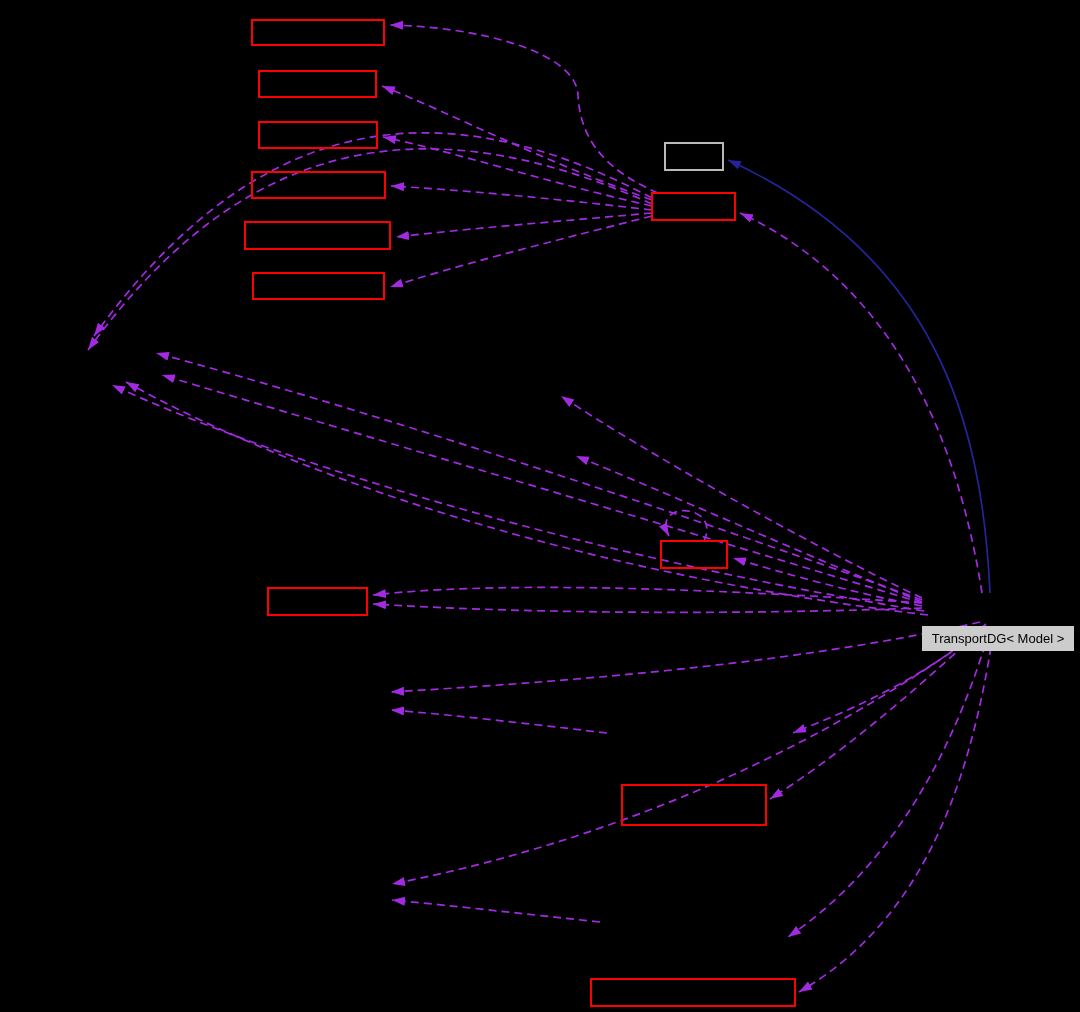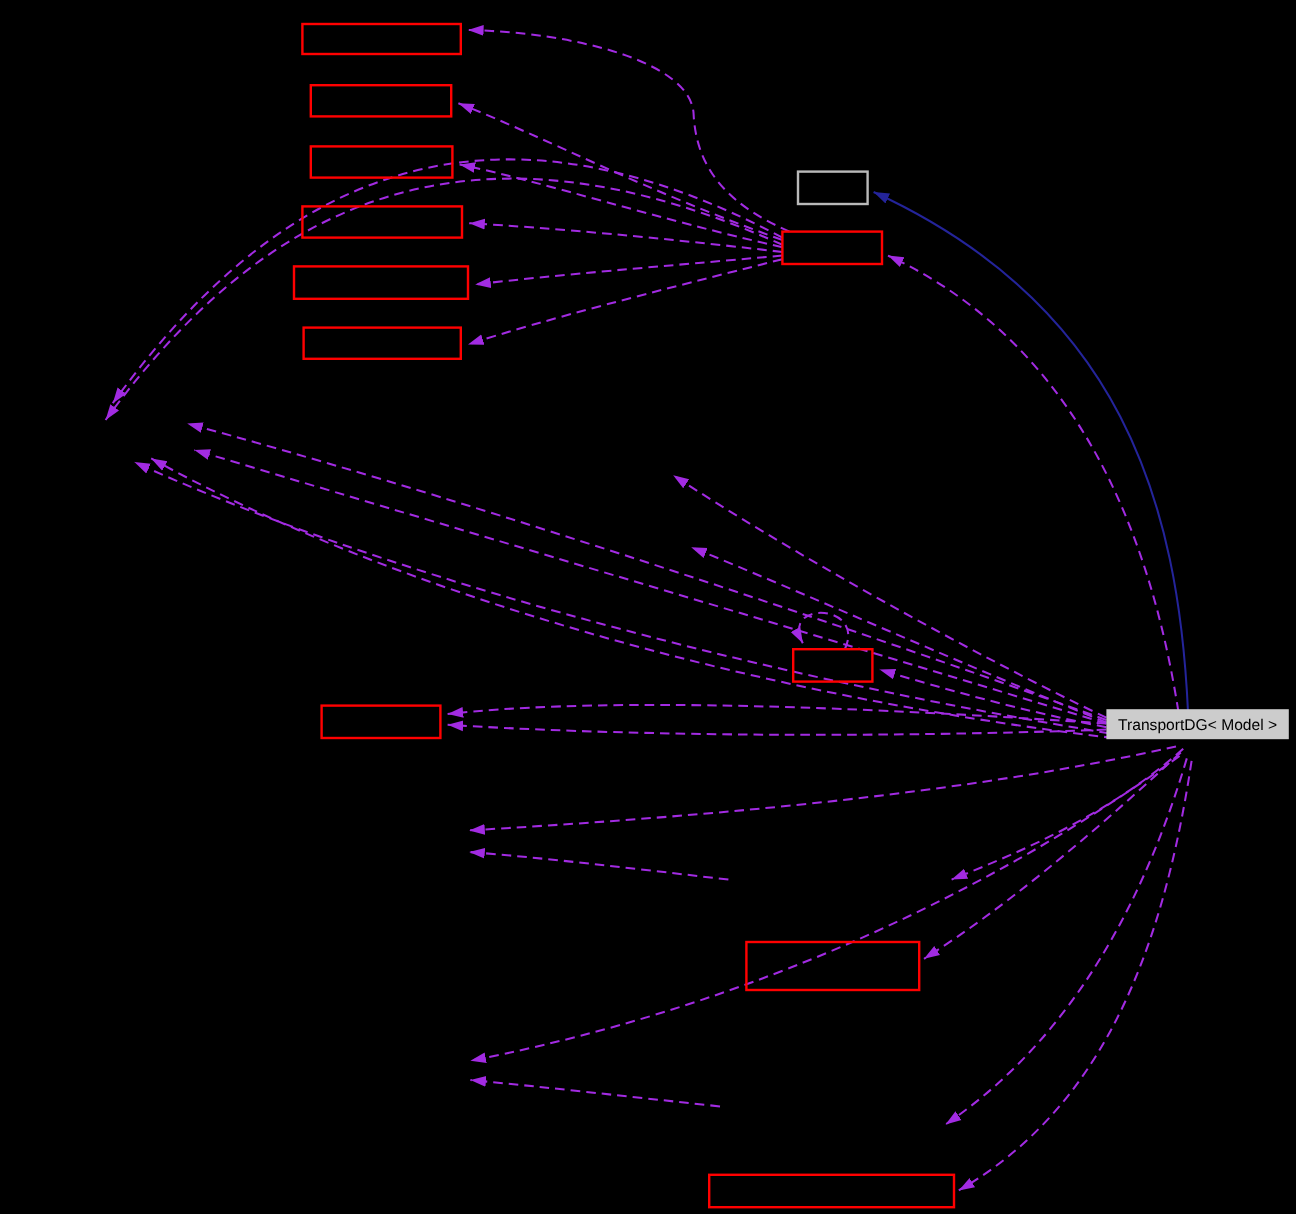--- a/index.html
+++ b/index.html
@@ -67,14 +67,14 @@
       <rect x="252" y="172" width="133" height="26" fill="none" stroke="#ff0000" stroke-width="2"></rect>
       <rect x="245" y="222" width="145" height="27" fill="none" stroke="#ff0000" stroke-width="2"></rect>
       <rect x="253" y="273" width="131" height="26" fill="none" stroke="#ff0000" stroke-width="2"></rect>
       <rect x="665" y="143" width="58" height="27" fill="none" stroke="#b9b9b9" stroke-width="2"></rect>
       <rect x="652" y="193" width="83" height="27" fill="none" stroke="#ff0000" stroke-width="2"></rect>
       <rect x="661" y="541" width="66" height="27" fill="none" stroke="#ff0000" stroke-width="2"></rect>
       <rect x="268" y="588" width="99" height="27" fill="none" stroke="#ff0000" stroke-width="2"></rect>
       <rect x="622" y="785" width="144" height="40" fill="none" stroke="#ff0000" stroke-width="2"></rect>
       <rect x="591" y="979" width="204" height="27" fill="none" stroke="#ff0000" stroke-width="2"></rect>
     </svg>
-  <div class="center-label" style="left: 922px; top: 591px; width: 152px; height: 25px; background: rgb(204, 204, 204); color: rgb(0, 0, 0);">TransportDG&lt; Model &gt;</div>
+  <div class="center-label" style="left: 922px; top: 626px; width: 152px; height: 25px; background: rgb(204, 204, 204); color: rgb(0, 0, 0);">TransportDG&lt; Model &gt;</div>
 </div>
 
 </body></html>

